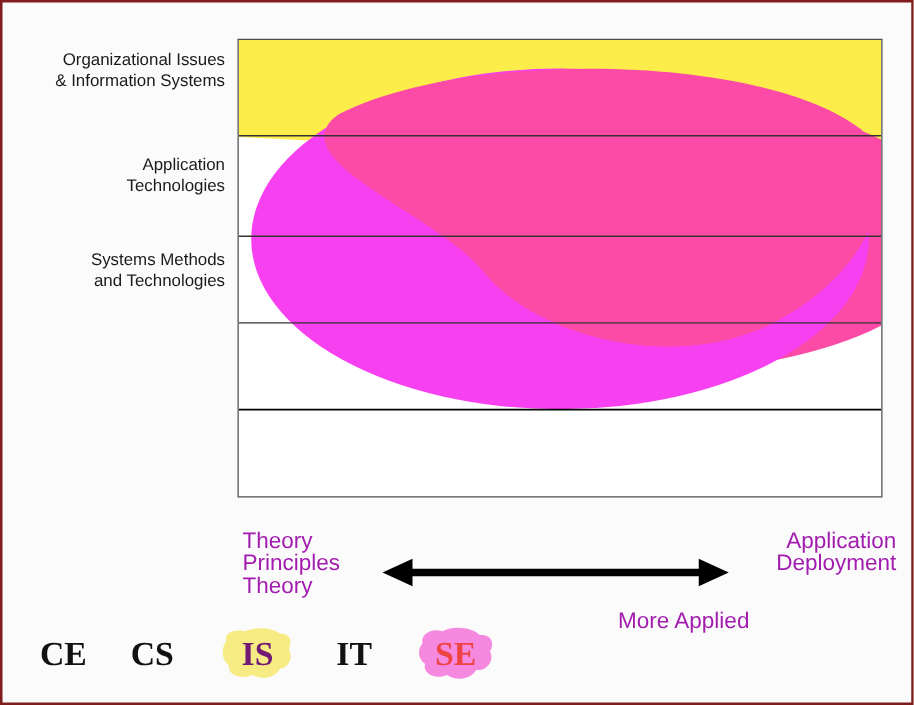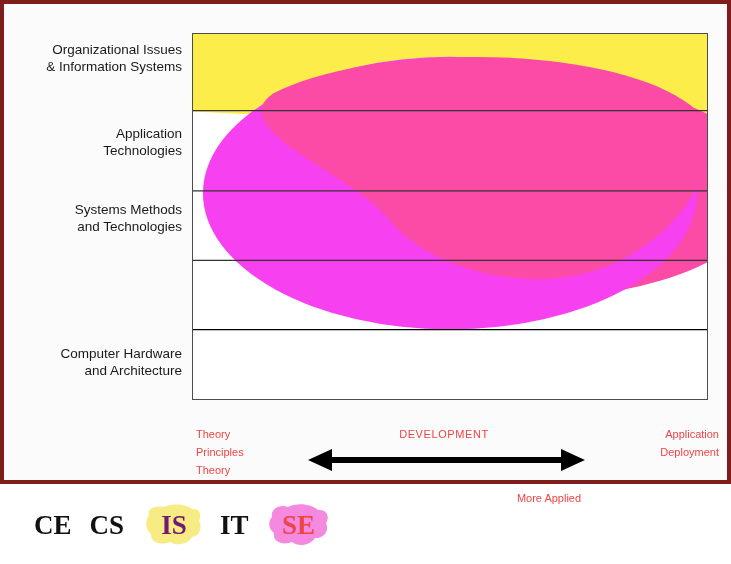--- a/index.html
+++ b/index.html
@@ -1,20 +1,20 @@
 <!DOCTYPE html>
 <html><head>
 <meta charset="utf-8">
 <style>
   html,body{margin:0;padding:0;background:#ffffff;}
   body{width:731px;height:564px;overflow:hidden;font-family:"Liberation Sans",sans-serif;}
 
   #frame{
-    position:relative;width:731px;height:484px;box-sizing:border-box;
-    border:4px solid #7f1d1d;background:#fbfbfb;
+    position:relative;width:731px;height:564px;box-sizing:border-box;
+    border:2px solid #7f1d1d;background:#fbfbfb;
   }
 
   
   .row-label{
     position:absolute;text-align:right;color:#1a1a1a;
     font-size:13.5px;line-height:17px;font-family:"Liberation Sans",sans-serif;
     white-space:pre-line;
   }
   #lbl-org   { left:8px;  top:37px;  width:170px; }
   #lbl-app   { left:8px;  top:121px; width:170px; }
@@ -25,35 +25,35 @@
   
   #plot{
     position:absolute;left:188px;top:29px;width:516px;height:367px;
     box-sizing:border-box;border:1px solid #4d4d4d;
     background:#ffffff;overflow:hidden;
   }
   #plot-svg{position:absolute;left:0;top:0;width:100%;height:100%;display:block;}
 
   
   .ax-text{
-    position:absolute;color:#ef4444;font-size:11px;line-height:18px;
+    position:absolute;color:#a21caf;font-size:18px;line-height:18px;
     font-family:"Liberation Sans",sans-serif;white-space:pre-line;
   }
   #ax-left   { left:192px; top:421px; width:120px; text-align:left; }
   #ax-right  { left:600px; top:421px; width:115px; text-align:right; }
   #ax-devel  { left:330px; top:421px; width:220px; text-align:center; letter-spacing:.6px;}
   #ax-theo   { left:250px; top:485px; width:230px; text-align:center; }
   #ax-appl   { left:440px; top:485px; width:210px; text-align:center; }
 
   #arrow{position:absolute;left:300px;top:440px;width:285px;height:32px;}
 
   
   #legend{
     position:absolute;left:30px;top:498px;height:46px;
-    display:flex;align-items:flex-end;gap:0px;
+    display:flex;align-items:flex-end;gap:17px;
   }
   .leg-item{
     position:relative;font-family:"Liberation Serif",serif;font-weight:bold;
     font-size:27px;color:#111111;margin-right:18px;letter-spacing:0px;
     display:flex;align-items:center;justify-content:center;
     height:46px;
   }
   .leg-item.blob{width:64px;margin-right:14px;}
   .blob-svg{position:absolute;left:0;top:0;width:64px;height:46px;}
   .blob-txt{position:relative;z-index:2;}
@@ -64,22 +64,20 @@
 <body>
 
 <div id="frame">
 
   <div class="row-label" id="lbl-org">Organizational Issues
 &amp; Information Systems</div>
   <div class="row-label" id="lbl-app">Application
 Technologies</div>
   <div class="row-label" id="lbl-sw">Systems Methods
 and Technologies</div>
-  <div class="row-label" id="lbl-hw">Computer Hardware
-and Architecture</div>
 
   <div id="plot">
     <svg id="plot-svg" viewBox="0 0 516 367" preserveAspectRatio="none">
       <defs>
         <clipPath id="plotclip">
             <rect x="0" y="0" width="516" height="367"></rect>
           </clipPath>
       </defs>
 
       <g clip-path="url(#plotclip)">
@@ -98,21 +96,20 @@
         <line x1="0" y1="157.81" x2="516" y2="157.81" stroke="#333333" stroke-width="1.2"></line>
         <line x1="0" y1="227.54" x2="516" y2="227.54" stroke="#333333" stroke-width="1.2"></line>
         <line x1="0" y1="297.27000000000004" x2="516" y2="297.27000000000004" stroke="#000000" stroke-width="1.4"></line>
       </g>
     </svg>
   </div>
 
   <div class="ax-text" id="ax-left">Theory
 Principles
 Theory</div>
-  <div class="ax-text" id="ax-devel">DEVELOPMENT</div>
   <div class="ax-text" id="ax-right">Application
 Deployment</div>
 
   <svg id="arrow" viewBox="0 0 285 32">
     <line x1="20" y1="16" x2="265" y2="16" stroke="#000000" stroke-width="6"></line>
     <polygon points="4,16 28,5 28,27" fill="#000000"></polygon>
     <polygon points="281,16 257,5 257,27" fill="#000000"></polygon>
   </svg>
 
   <div class="ax-text" id="ax-appl">More Applied</div>

